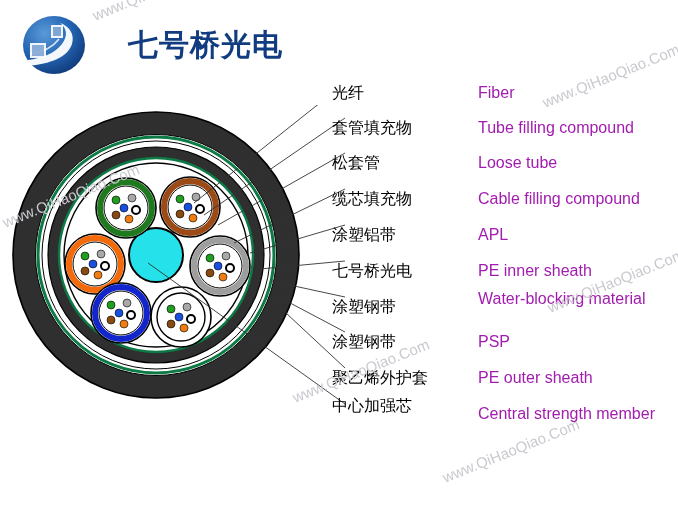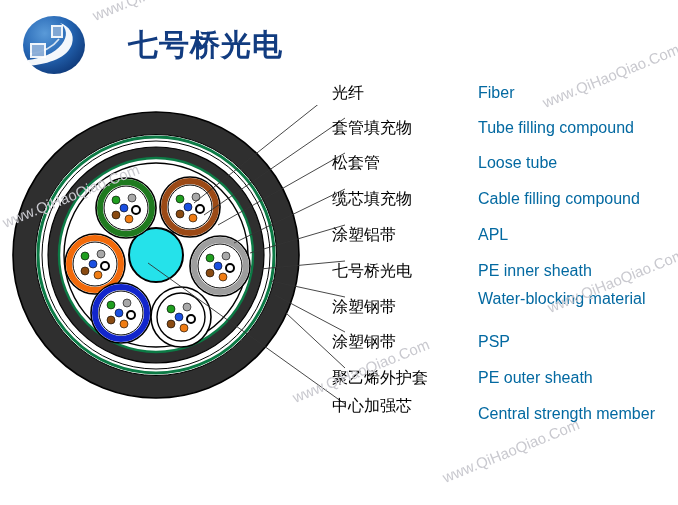--- a/index.html
+++ b/index.html
@@ -26,21 +26,21 @@
   .diagram{position:absolute;left:0px;top:105px;width:345px;height:300px;}
 
   
   .labels{position:absolute;left:0;top:0;width:678px;height:505px;pointer-events:none;}
   .label-row{position:absolute;height:22px;line-height:22px;white-space:nowrap;}
   .label-cn{
     left:332px;font-size:16px;color:#000;
     font-family:Liberation Sans, sans-serif;
   }
   .label-en{
-    left:478px;font-size:16px;color:#0369a1;
+    left:478px;font-size:16px;color:#a21caf;
     font-family:"Liberation Sans","DejaVu Sans",sans-serif;
     text-align:center;
   }
 
   
   .wm{
     position:absolute;color:#c9c9cf;font-size:15px;
     font-family:"Liberation Sans","DejaVu Sans",sans-serif;
     white-space:nowrap;transform-origin:left top;
     -webkit-user-select:none;user-select:none;

